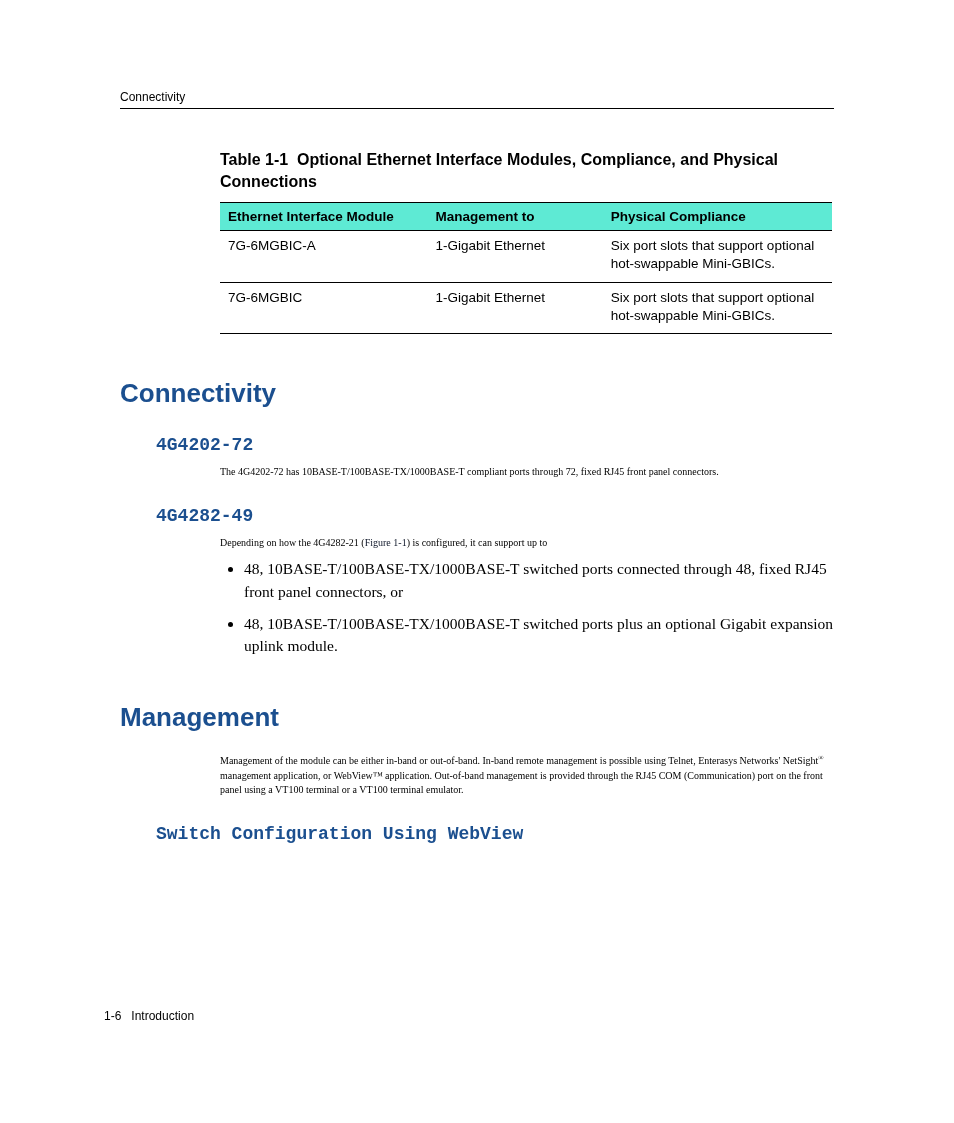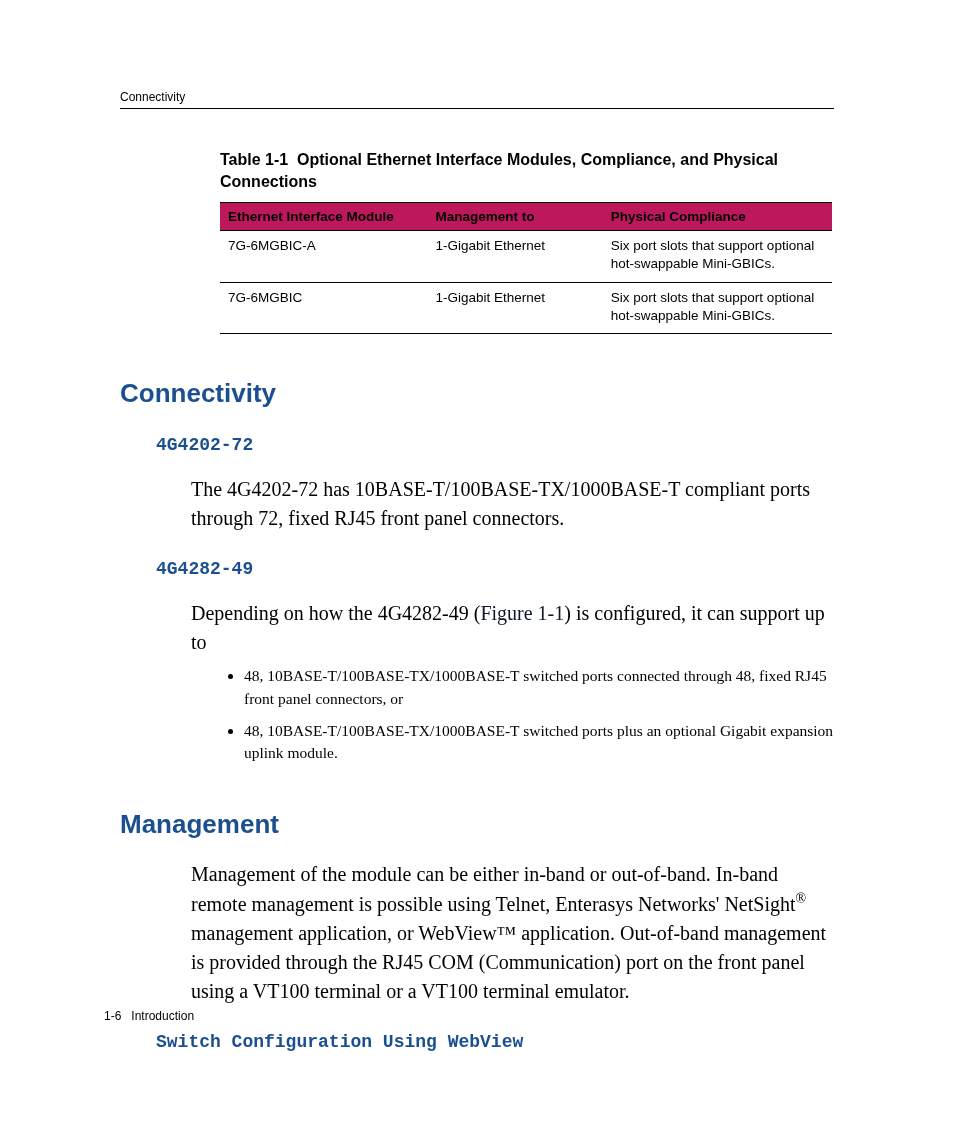--- a/index.html
+++ b/index.html
@@ -33,21 +33,21 @@
     line-height: 1.35;
   }
   table.mod-table {
     margin-left: 100px;
     width: 612px;
     border-collapse: collapse;
     font-family: Arial, Helvetica, sans-serif;
     font-size: 13.5px;
   }
   table.mod-table th {
-    background: #be185d;
+    background: #5eead4;
     text-align: left;
     font-weight: bold;
     padding: 6px 8px;
     border-top: 1px solid #000;
     border-bottom: 1px solid #000;
   }
   table.mod-table td {
     padding: 6px 8px 8px 8px;
     border-bottom: 1px solid #000;
     vertical-align: top;
@@ -65,22 +65,22 @@
     margin: 44px 0 20px 0;
   }
   h2.subsection {
     font-family: Liberation Mono, monospace;
     font-size: 18px;
     font-weight: bold;
     color: #1b4f8f;
     margin: 26px 0 10px 36px;
   }
   .body-text {
-    margin-left: 71px;
-    font-size: 20px;
+    margin-left: 100px;
+    font-size: 10px;
     line-height: 1.45;
     margin-bottom: 6px;
   }
   .link { color: #0f172a; }
   ul.bullets {
     margin: 8px 0 0 100px;
     padding-left: 24px;
     font-size: 15.5px;
     line-height: 1.45;
   }
@@ -127,21 +127,21 @@
     </tbody>
   </table>
 
   <h1 class="section">Connectivity</h1>
 
   <h2 class="subsection">4G4202-72</h2>
   <p class="body-text">The 4G4202-72 has 10BASE-T/100BASE-TX/1000BASE-T compliant ports through 72, fixed RJ45 front panel connectors.</p>
 
   <h2 class="subsection">4G4282-49</h2>
   <p class="body-text">
-    <span>Depending on how the 4G4282-49 (</span><span class="link">Figure 1-1</span><span>) is configured, it can support up to</span>
+    <span>Depending on how the 4G4282-21 (</span><span class="link">Figure 1-1</span><span>) is configured, it can support up to</span>
   </p>
   <ul class="bullets">
     <li>48, 10BASE-T/100BASE-TX/1000BASE-T switched ports connected through 48, fixed RJ45 front panel connectors, or</li>
     <li>48, 10BASE-T/100BASE-TX/1000BASE-T switched ports plus an optional Gigabit expansion uplink module.</li>
   </ul>
 
   <h1 class="section">Management</h1>
   <p class="body-text">
     <span>Management of the module can be either in-band or out-of-band. In-band remote management is possible using Telnet, Enterasys Networks' NetSight</span><sup>®</sup><span> management application, or WebView™ application. Out-of-band management is provided through the RJ45 COM (Communication) port on the front panel using a VT100 terminal or a VT100 terminal emulator.</span>
   </p>

